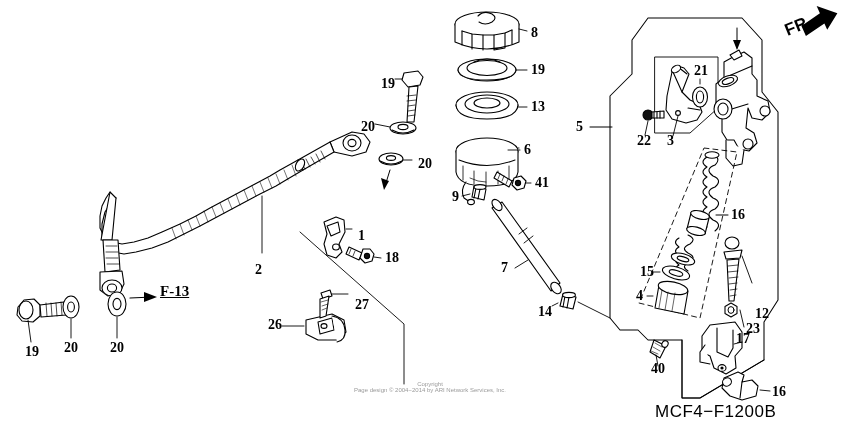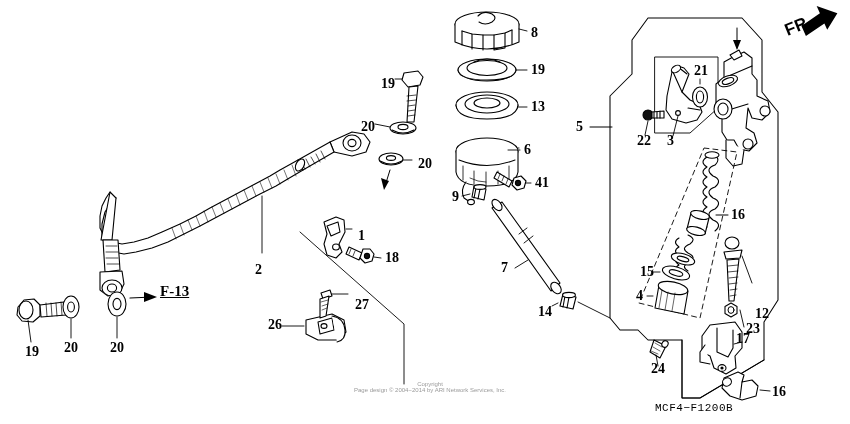--- a/index.html
+++ b/index.html
@@ -4,21 +4,21 @@
 <style>
   html,body{margin:0;padding:0;background:#ffffff;}
   body{width:850px;height:424px;position:relative;overflow:hidden;
        font-family:"Liberation Serif",serif;color:#000;}
   #stage{position:absolute;inset:0;width:850px;height:424px;}
   svg{position:absolute;left:0;top:0;width:850px;height:424px;}
   .lbl{position:absolute;font-family:"Liberation Serif",serif;font-weight:bold;
        font-size:14px;line-height:1;color:#000;white-space:nowrap;}
   .fr{position:absolute;font-family:"Liberation Sans",sans-serif;font-weight:bold;
       font-size:17px;color:#000;white-space:nowrap;}
-  .code{position:absolute;font-family:Liberation Mono, monospace;font-size:11px;
+  .code{position:absolute;font-family:Liberation Sans, sans-serif;font-size:17px;
         letter-spacing:.5px;white-space:nowrap;}
   .copy{position:absolute;text-align:center;font-family:"Liberation Sans",sans-serif;
         color:#9a9a9a;white-space:nowrap;}
   .copy .c1{font-size:6px;display:block;}
   .copy .c2{font-size:6px;display:block;}
 </style>
 </head>
 <body>
 
 <div id="stage">
@@ -393,21 +393,21 @@
 <div class="lbl" style="left:576px;top:120px;">5</div>
 <div class="lbl" style="left:637px;top:134px;">22</div>
 <div class="lbl" style="left:667px;top:134px;">3</div>
 <div class="lbl" style="left:694px;top:64px;">21</div>
 <div class="lbl" style="left:731px;top:208px;">16</div>
 <div class="lbl" style="left:640px;top:265px;">15</div>
 <div class="lbl" style="left:636px;top:289px;">4</div>
 <div class="lbl" style="left:755px;top:276px;margin-top:31px;">12</div>
 <div class="lbl" style="left:746px;top:322px;">23</div>
 <div class="lbl" style="left:736px;top:332px;text-align:right;">17</div>
-<div class="lbl" style="left:651px;top:362px;">24</div>
+<div class="lbl" style="left:651px;top:362px;">40</div>
 <div class="lbl" style="left:772px;top:385px;">16</div>
 
 <div class="lbl" style="left:160px;top:284px;font-size:15px;text-decoration:underline;">F-13</div>
 
 <div class="fr" style="left:782px;top:22px;transform:rotate(-22deg);transform-origin:left top;">FR.</div>
 
 <svg style="left:0;top:0;pointer-events:none;">
   <g transform="translate(812,30) rotate(-24)">
     <path d="M-8 -8 L14 -12 L14 -20 L30 -5 L14 6 L14 -1 L-8 3 Z" fill="#000"></path>
   </g>

